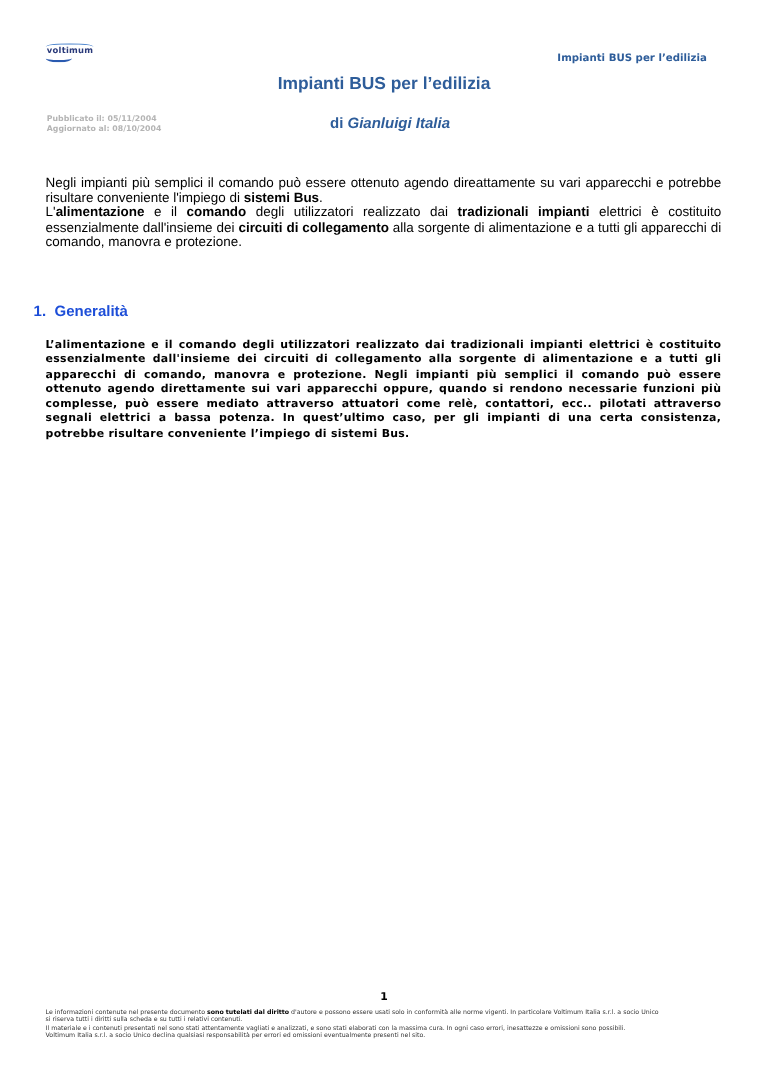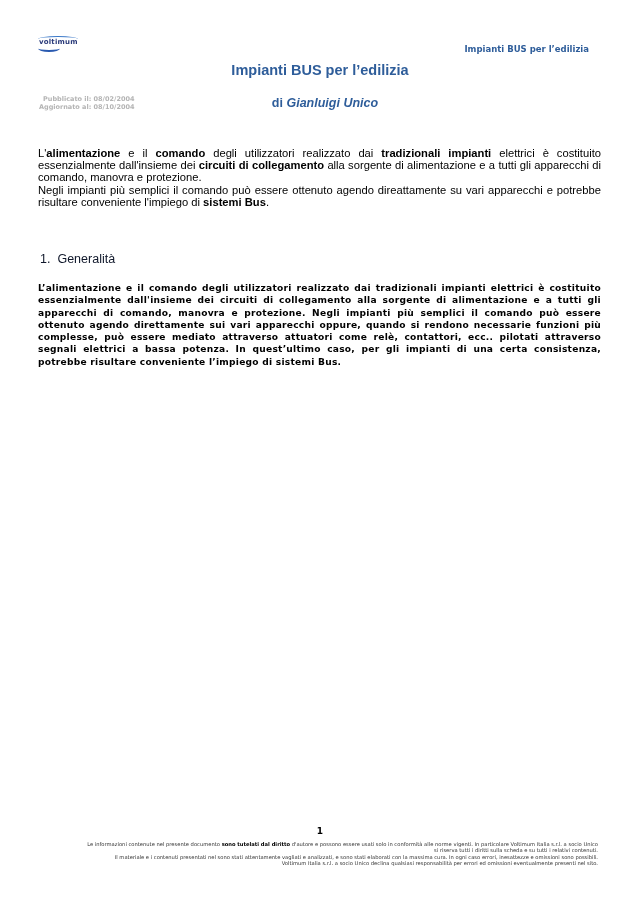--- a/index.html
+++ b/index.html
@@ -1,36 +1,36 @@
 <!DOCTYPE html>
 <html><head>
 <meta charset="utf-8">
 <style>
   html, body { margin: 0; padding: 0; background: #ffffff; }
   body { width: 640px; height: 906px; position: relative; overflow: hidden; font-family: "Liberation Sans", sans-serif; color: #000; }
-  .abs { position: absolute; text-align: right; }
+  .abs { position: absolute; }
 
   .logo { left: 36px; top: 36px; width: 44px; height: 20px; }
   .logo-text { position: absolute; left: 3px; top: 2px; font-size: 7px; font-weight: bold; color: #2a3a7a; letter-spacing: 0.2px; font-family: "DejaVu Sans", sans-serif; }
   .logo-swoosh-top { position: absolute; left: 2px; top: 0px; width: 40px; height: 5px; border-top: 1.5px solid #3a78c8; border-radius: 50% 50% 0 0; }
   .logo-swoosh-bot { position: absolute; left: 2px; top: 9px; width: 22px; height: 5px; border-bottom: 2px solid #2a5ab0; border-radius: 0 0 50% 50%; }
 
   .running-head { right: 51px; top: 44px; font-size: 8.5px; font-weight: bold; color: #2e5d9a; font-family: "DejaVu Sans", sans-serif; }
 
   .title { left: 0; width: 640px; top: 62px; text-align: center; font-size: 14.5px; font-weight: bold; color: #2e5d9a; }
 
   .meta { left: 39px; top: 95px; font-size: 6.5px; font-weight: bold; color: #b4b4b4; line-height: 8px; font-family: "DejaVu Sans", sans-serif; }
 
   .byline { left: 0; width: 640px; top: 96px; text-align: center; font-size: 12.5px; font-weight: bold; color: #2e5d9a; padding-left: 10px; box-sizing: border-box; }
   .byline .author { font-style: italic; }
 
   .intro { left: 38px; top: 147px; width: 563px; font-size: 11.2px; line-height: 12.2px; text-align: justify; }
   .intro p { margin: 0; }
 
-  .section-heading { left: 40px; top: 252px; font-size: 12.5px; font-weight: normal; color: #0f172a; }
+  .section-heading { left: 28px; top: 252px; font-size: 12.5px; font-weight: bold; color: #1d4ed8; }
   .section-heading .num { margin-right: 7px; }
 
   .section-body { left: 38px; top: 282px; width: 563px; font-size: 9.1px; line-height: 12.3px; text-align: justify; letter-spacing: 0.25px; font-family: "DejaVu Sans", sans-serif; }
   .section-body p { margin: 0; font-weight: bold; }
 
   .page-number { left: 0; width: 640px; top: 826px; text-align: center; font-size: 9px; font-weight: bold; font-family: "DejaVu Sans", sans-serif; }
 
   .footer { left: 38px; top: 841px; width: 560px; font-size: 5.2px; line-height: 6.4px; color: #333; font-family: "DejaVu Sans", sans-serif; }
   .footer p { margin: 0; white-space: nowrap; }
   .footer b { font-weight: bold; color: #000; }
@@ -42,31 +42,31 @@
   <div class="logo-swoosh-top"></div>
   <span class="logo-text">voltimum</span>
   <div class="logo-swoosh-bot"></div>
 </div>
 
 <div class="abs running-head">Impianti BUS per l’edilizia</div>
 
 <div class="abs title">Impianti BUS per l’edilizia</div>
 
 <div class="abs meta">
-  <div>Pubblicato il: 08/02/2004</div>
+  <div>Pubblicato il: 05/11/2004</div>
   <div>Aggiornato al: 08/10/2004</div>
 </div>
 
 <div class="abs byline">
-  <span>di </span><span class="author">Gianluigi Unico</span>
+  <span>di </span><span class="author">Gianluigi Italia</span>
 </div>
 
 <div class="abs intro">
+  <p><span>Negli impianti più semplici il comando può essere ottenuto agendo direattamente su vari apparecchi e potrebbe risultare conveniente l'impiego di </span><b>sistemi Bus</b><span>.</span></p>
   <p><span>L'</span><b>alimentazione</b><span> e il </span><b>comando</b><span> degli utilizzatori realizzato dai </span><b>tradizionali impianti</b><span> elettrici è costituito essenzialmente dall'insieme dei </span><b>circuiti di collegamento</b><span> alla sorgente di alimentazione e a tutti gli apparecchi di comando, manovra e protezione.</span></p>
-  <p><span>Negli impianti più semplici il comando può essere ottenuto agendo direattamente su vari apparecchi e potrebbe risultare conveniente l'impiego di </span><b>sistemi Bus</b><span>.</span></p>
 </div>
 
 <div class="abs section-heading">
   <span class="num">1.</span><span>Generalità</span>
 </div>
 
 <div class="abs section-body">
   <p>L’alimentazione e il comando degli utilizzatori realizzato dai tradizionali impianti elettrici è costituito essenzialmente dall'insieme dei circuiti di collegamento alla sorgente di alimentazione e a tutti gli apparecchi di comando, manovra e protezione. Negli impianti più semplici il comando può essere ottenuto agendo direttamente sui vari apparecchi oppure, quando si rendono necessarie funzioni più complesse, può essere mediato attraverso attuatori come relè, contattori, ecc.. pilotati attraverso segnali elettrici a bassa potenza. In quest’ultimo caso, per gli impianti di una certa consistenza, potrebbe risultare conveniente l’impiego di sistemi Bus.</p>
 </div>
 

